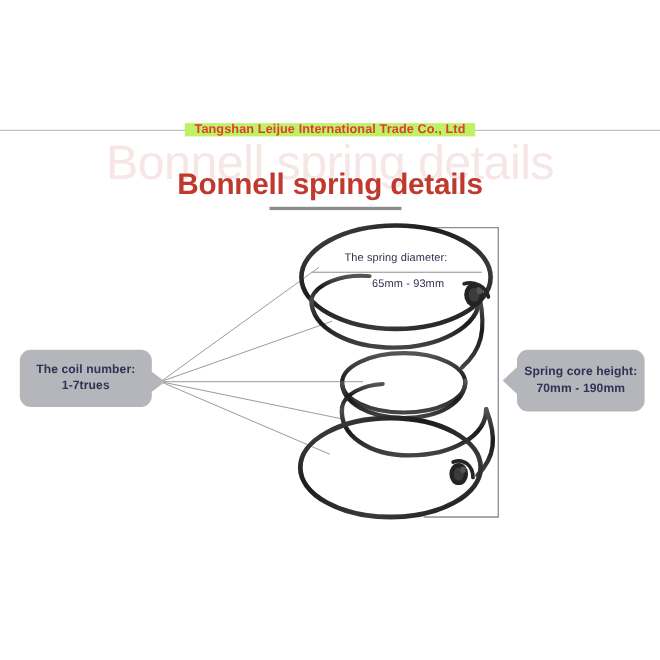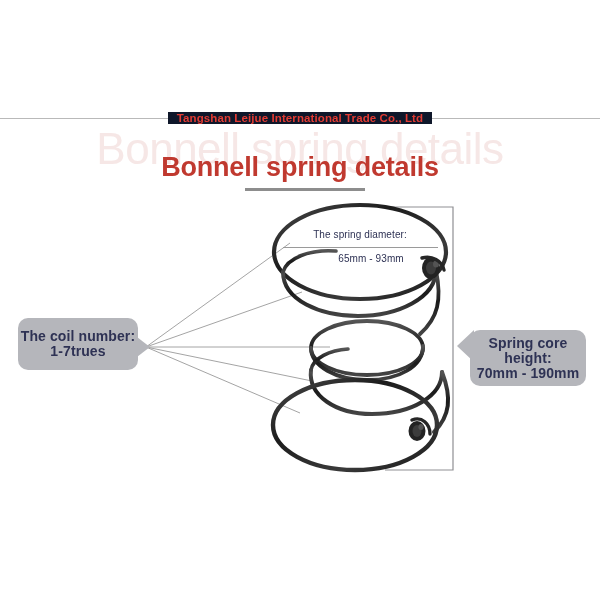--- a/index.html
+++ b/index.html
@@ -21,21 +21,21 @@
     position:absolute;top:110px;left:0;width:600px;
     text-align:center;
     font-size:11.5px;
     font-weight:bold;
     color:#e23b33;
     letter-spacing:.1px;
     line-height:16px;
     z-index:4;
   }
   .company span{
-    background:#0f172a;
+    background:#bef264;
     padding:0 9px;
   }
 
   
   .watermark{
     position:absolute;top:124px;left:0;width:600px;
     text-align:center;
     font-size:44px;
     font-weight:normal;
     color:#f6e7e6;
@@ -61,40 +61,40 @@
     background:#8d8d8d;
     z-index:3;
   }
 
   
   .callout{
     position:absolute;
     background:#b5b6bb;
     border-radius:10px;
     color:#2e3254;
-    font-size:14px;
+    font-size:11px;
     font-weight:bold;
     text-align:center;
     z-index:6;
     box-sizing:border-box;
     display:flex;
     flex-direction:column;
     justify-content:center;
     align-items:center;
     line-height:15px;
     letter-spacing:.1px;
   }
   .callout .l1{display:block;}
   .callout .l2{display:block;}
 
   #callout-coil{
     left:18px;top:318px;width:120px;height:52px;
   }
   #callout-core{
-    left:470px;top:318px;width:116px;height:56px;margin-top:12px;
+    left:470px;top:318px;width:116px;height:56px;
   }
 
   
   .dia-label{
     position:absolute;z-index:7;
     color:#2e3254;font-weight:normal;font-size:10px;
     text-align:center;letter-spacing:.1px;
     white-space:nowrap;
   }
   #dia-l1{left:285px;top:229px;width:150px;}

